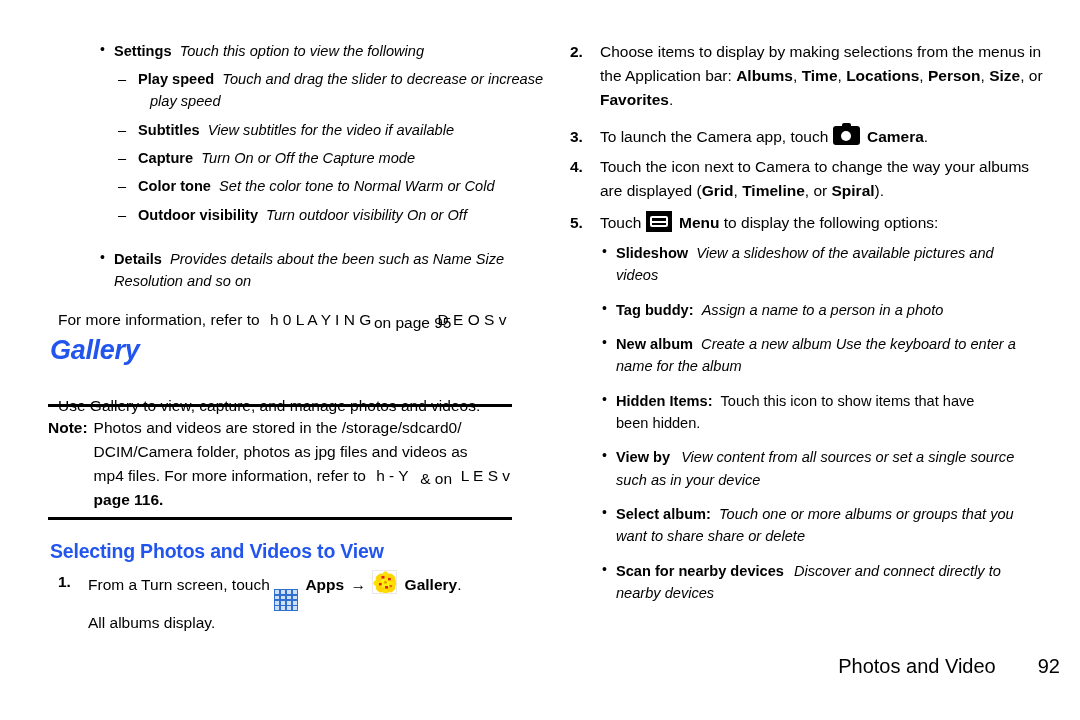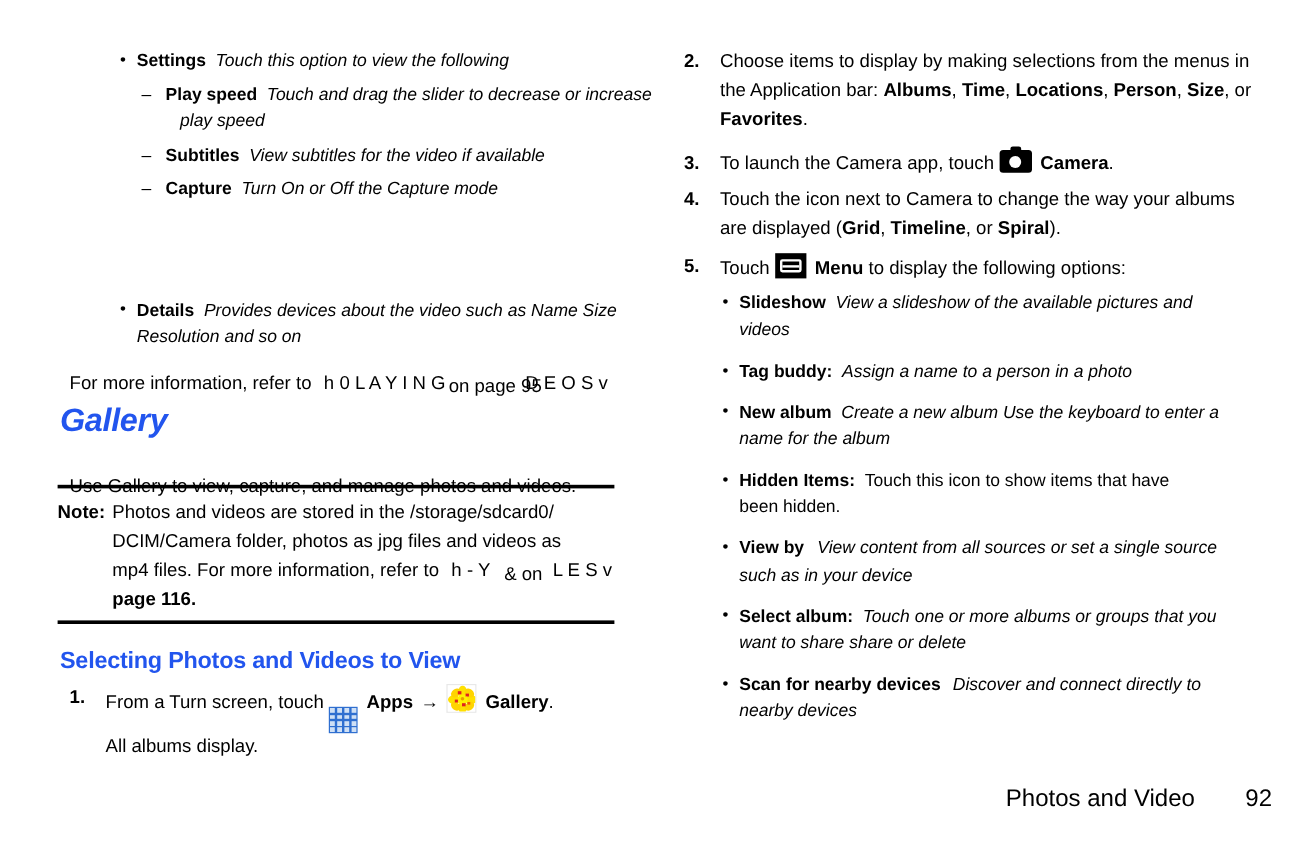--- a/index.html
+++ b/index.html
@@ -241,27 +241,35 @@
       <div class="b2" style="margin-top:6px;">
         <span class="bold">Subtitles</span>
         <span style="padding-left:4px;text-align:right;">View subtitles for the video  if available</span>
       </div>
 
       <div class="b2" style="margin-top:6px;">
         <span class="bold">Capture</span>
         <span style="padding-left:4px;">Turn On or Off the Capture mode</span>
       </div>
 
-
+      <div class="b2" style="margin-top:6px;">
+        <span class="bold">Color tone</span>
+        <span style="padding-left:4px;">Set the color tone to Normal  Warm  or Cold</span>
+      </div>
+
+      <div class="b2" style="margin-top:6px;">
+        <span class="bold">Outdoor visibility</span>
+        <span style="padding-left:4px;">Turn outdoor visibility On or Off</span>
+      </div>
     </div>
 
     <div style="position:absolute; left:58px; top:248px; width:475px;">
       <div class="b1">
         <span class="bold">Details</span>
-        <span style="padding-left:4px;">Provides devices about the video  such as Name  Size</span>
+        <span style="padding-left:4px;">Provides details about the been  such as Name  Size</span>
       </div>
       <div class="cont" style="padding-left:16px;">Resolution  and so on</div>
     </div>
 
     <div style="position:absolute; left:18px; top:308px; width:520px; font-size:15.5px; line-height:1.55;">
       <span>For more information, refer to</span>
       <span class="garble" style="margin-left:6px;">
         <span>h 0 L A Y I N G</span>
         <span class="over" style="left:104px;">on page 95</span>
         <span style="margin-left:62px;">D E O S v</span>

